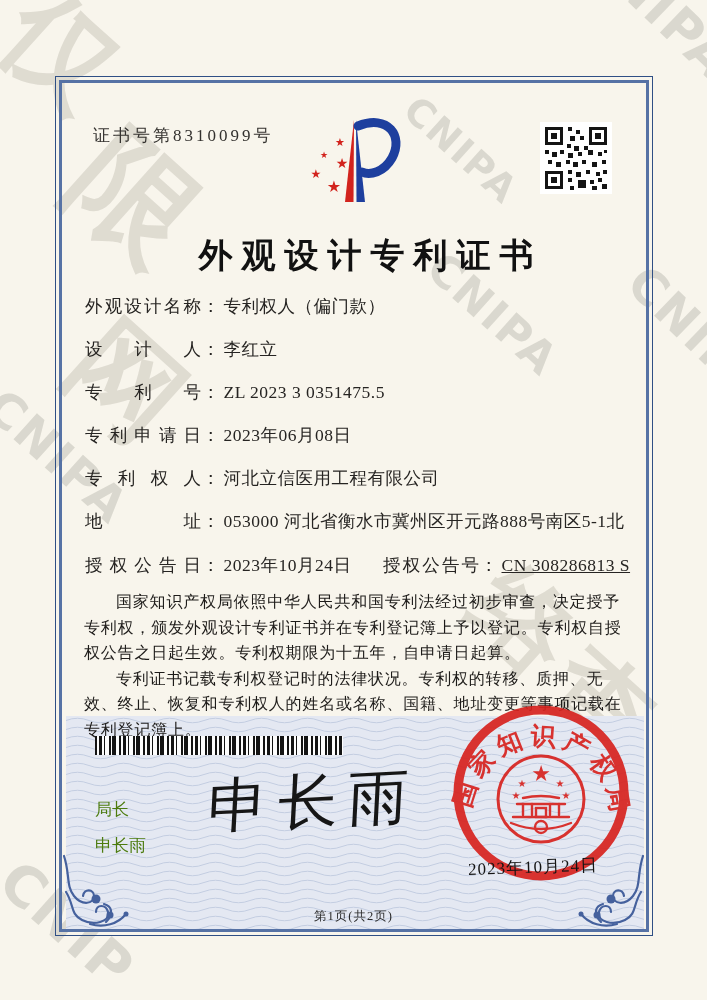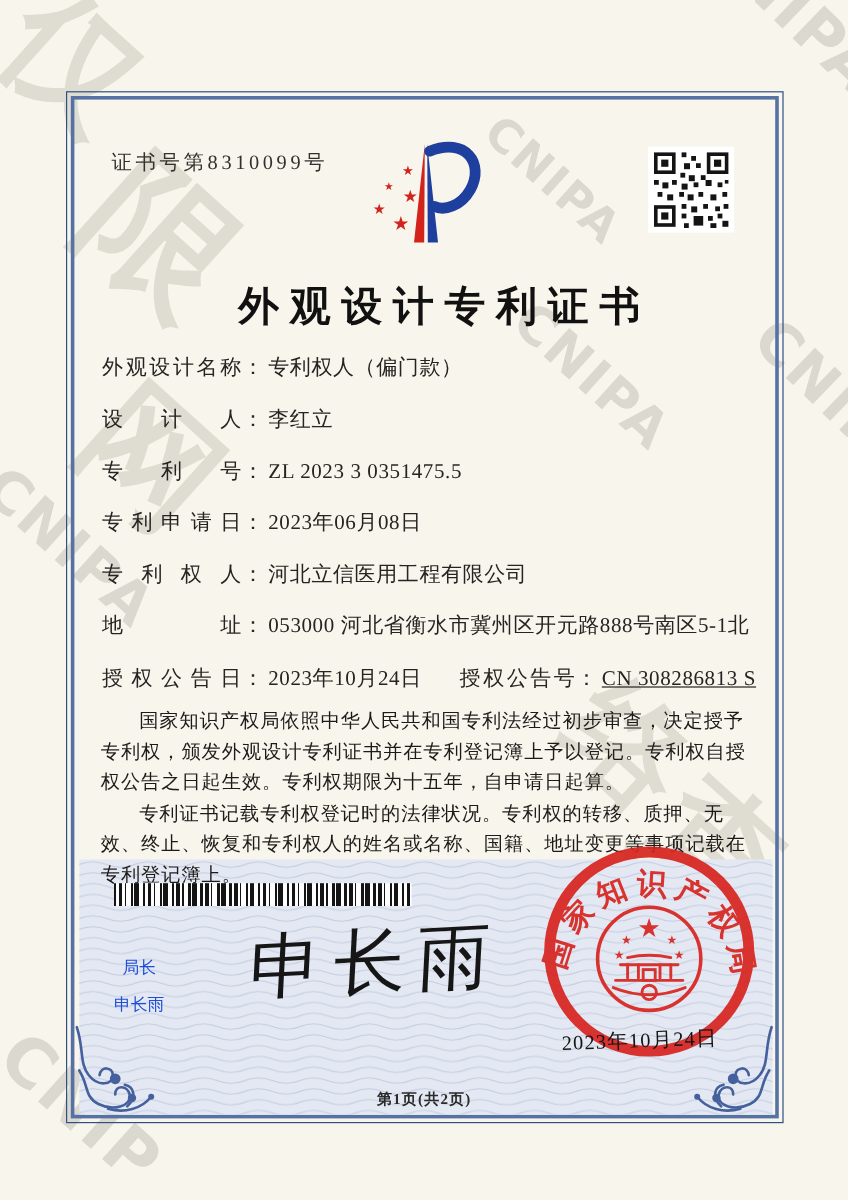--- a/index.html
+++ b/index.html
@@ -22,26 +22,26 @@
   .flabel{display:inline-block;width:116px;text-align:justify;text-align-last:justify;vertical-align:top;}
   .fcolon{display:inline-block;margin:0 4px 0 1px;}
   .fvalue{letter-spacing:0.5px;}
   .grant2{position:absolute;left:298px;top:0;text-decoration:underline;}
   .grant2 .flabel{width:96px;}
   .paras{position:absolute;left:84px;top:589px;width:542px;font-size:16px;line-height:25.5px;color:#1d1b19;letter-spacing:0.8px;}
   .paras p{margin:0;text-indent:2em;}
   .band{position:absolute;left:66px;top:716px;width:578px;height:213px;z-index:2;}
   .barcode{position:absolute;left:95px;top:736px;width:248px;height:19px;z-index:4;
     background:repeating-linear-gradient(90deg,#141414 0 2px,#fdfdfd 2px 4px,#141414 4px 7px,#fdfdfd 7px 9px,#141414 9px 10px,#fdfdfd 10px 14px,#141414 14px 16px,#fdfdfd 16px 17px,#141414 17px 21px,#fdfdfd 21px 24px);}
-  .officer{position:absolute;left:95px;top:798px;z-index:4;font-family:"Liberation Sans","DejaVu Sans",sans-serif;color:#1d4ed8;font-size:14px;text-align:center;}
+  .officer{position:absolute;left:95px;top:798px;z-index:4;font-family:"Liberation Sans","DejaVu Sans",sans-serif;color:#4d7c0f;font-size:17px;}
   .officer .name{margin-top:13px;}
   .signature{position:absolute;left:208px;top:762px;z-index:4;font-size:60px;color:#161616;letter-spacing:10px;transform:rotate(-3deg) skewX(-6deg);font-family:"DejaVu Serif",serif;}
   .seal{position:absolute;left:451px;top:703px;z-index:5;}
   .seal-date{position:absolute;left:468px;top:855px;width:170px;z-index:6;font-size:17px;color:#141414;letter-spacing:1px;transform:rotate(-2deg);}
-  .page-num{position:absolute;left:0;top:908px;width:707px;text-align:center;z-index:4;font-size:12.5px;color:#2a2a2a;letter-spacing:1px;font-weight:bold;}
+  .page-num{position:absolute;left:0;top:908px;width:707px;text-align:center;z-index:4;font-size:12.5px;color:#2a2a2a;letter-spacing:1px;}
   .continuation{position:absolute;left:0;top:944px;width:707px;text-align:center;font-size:15px;color:#232323;letter-spacing:3px;z-index:3;}
   .flourish{position:absolute;z-index:4;}
   .flourish.left{left:60px;top:852px;}
   .flourish.right{right:60px;top:852px;transform:scaleX(-1);}
 </style>
 </head>
 <body>
 
 <div class="page">
 

